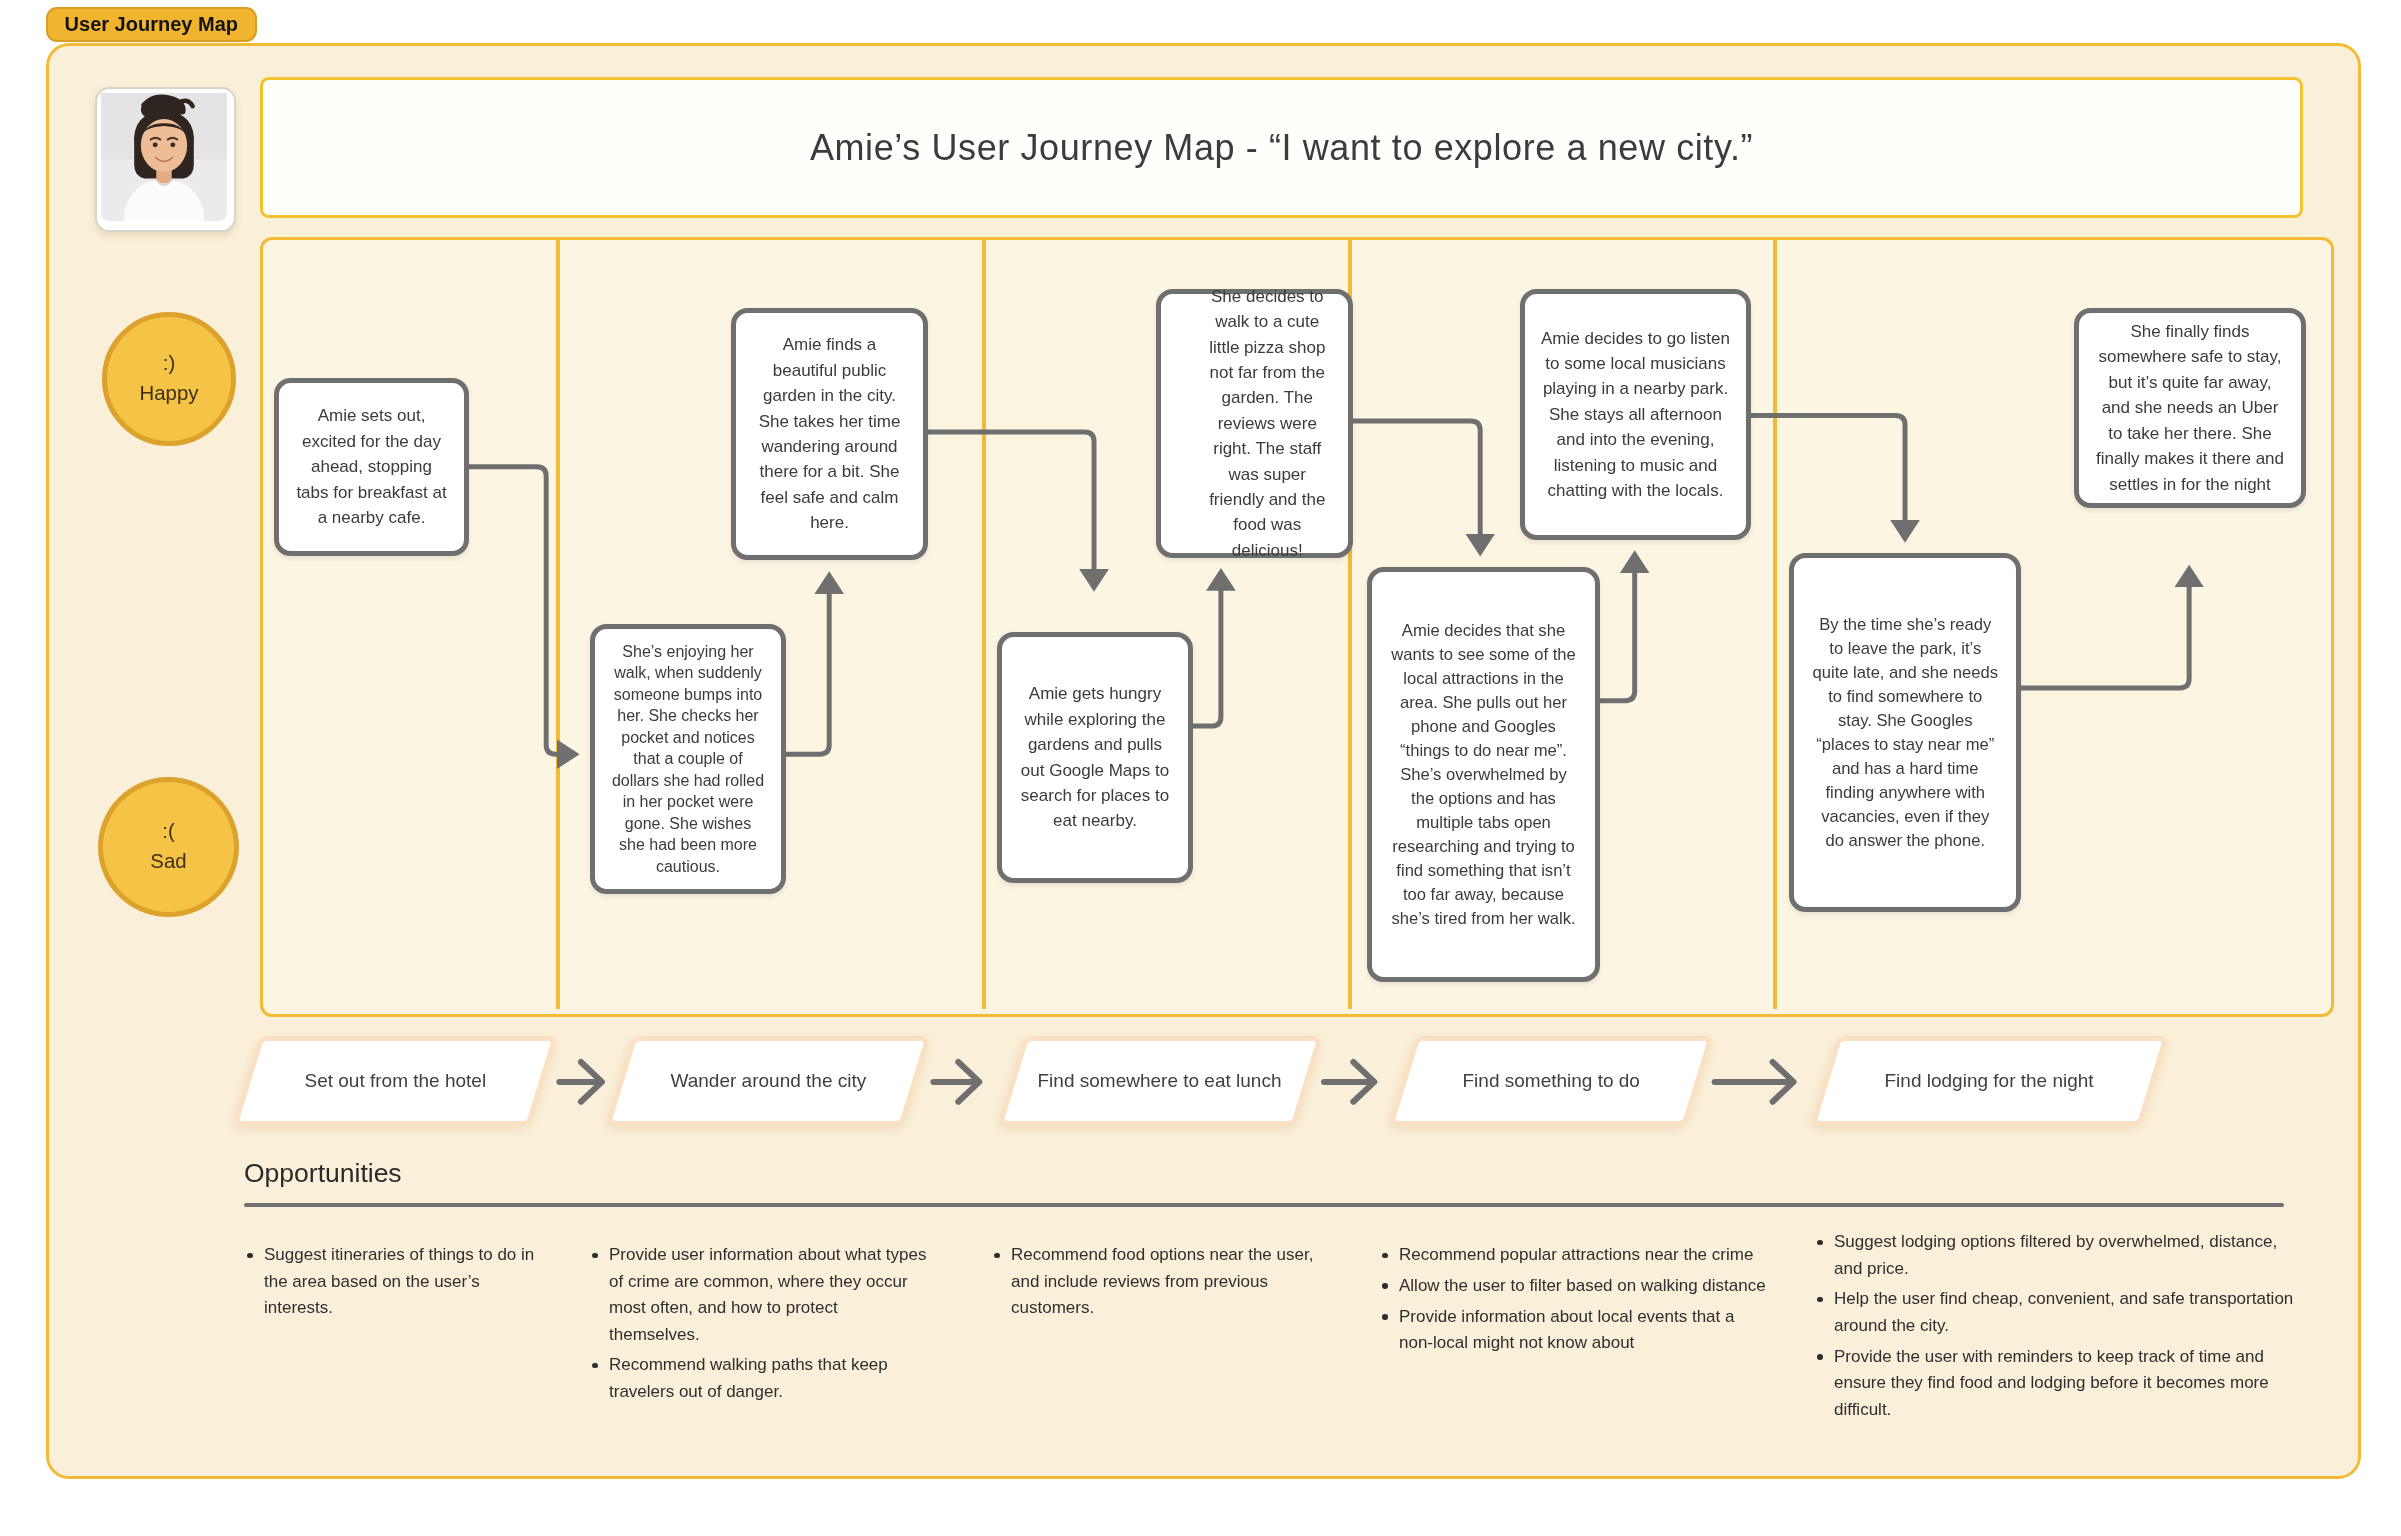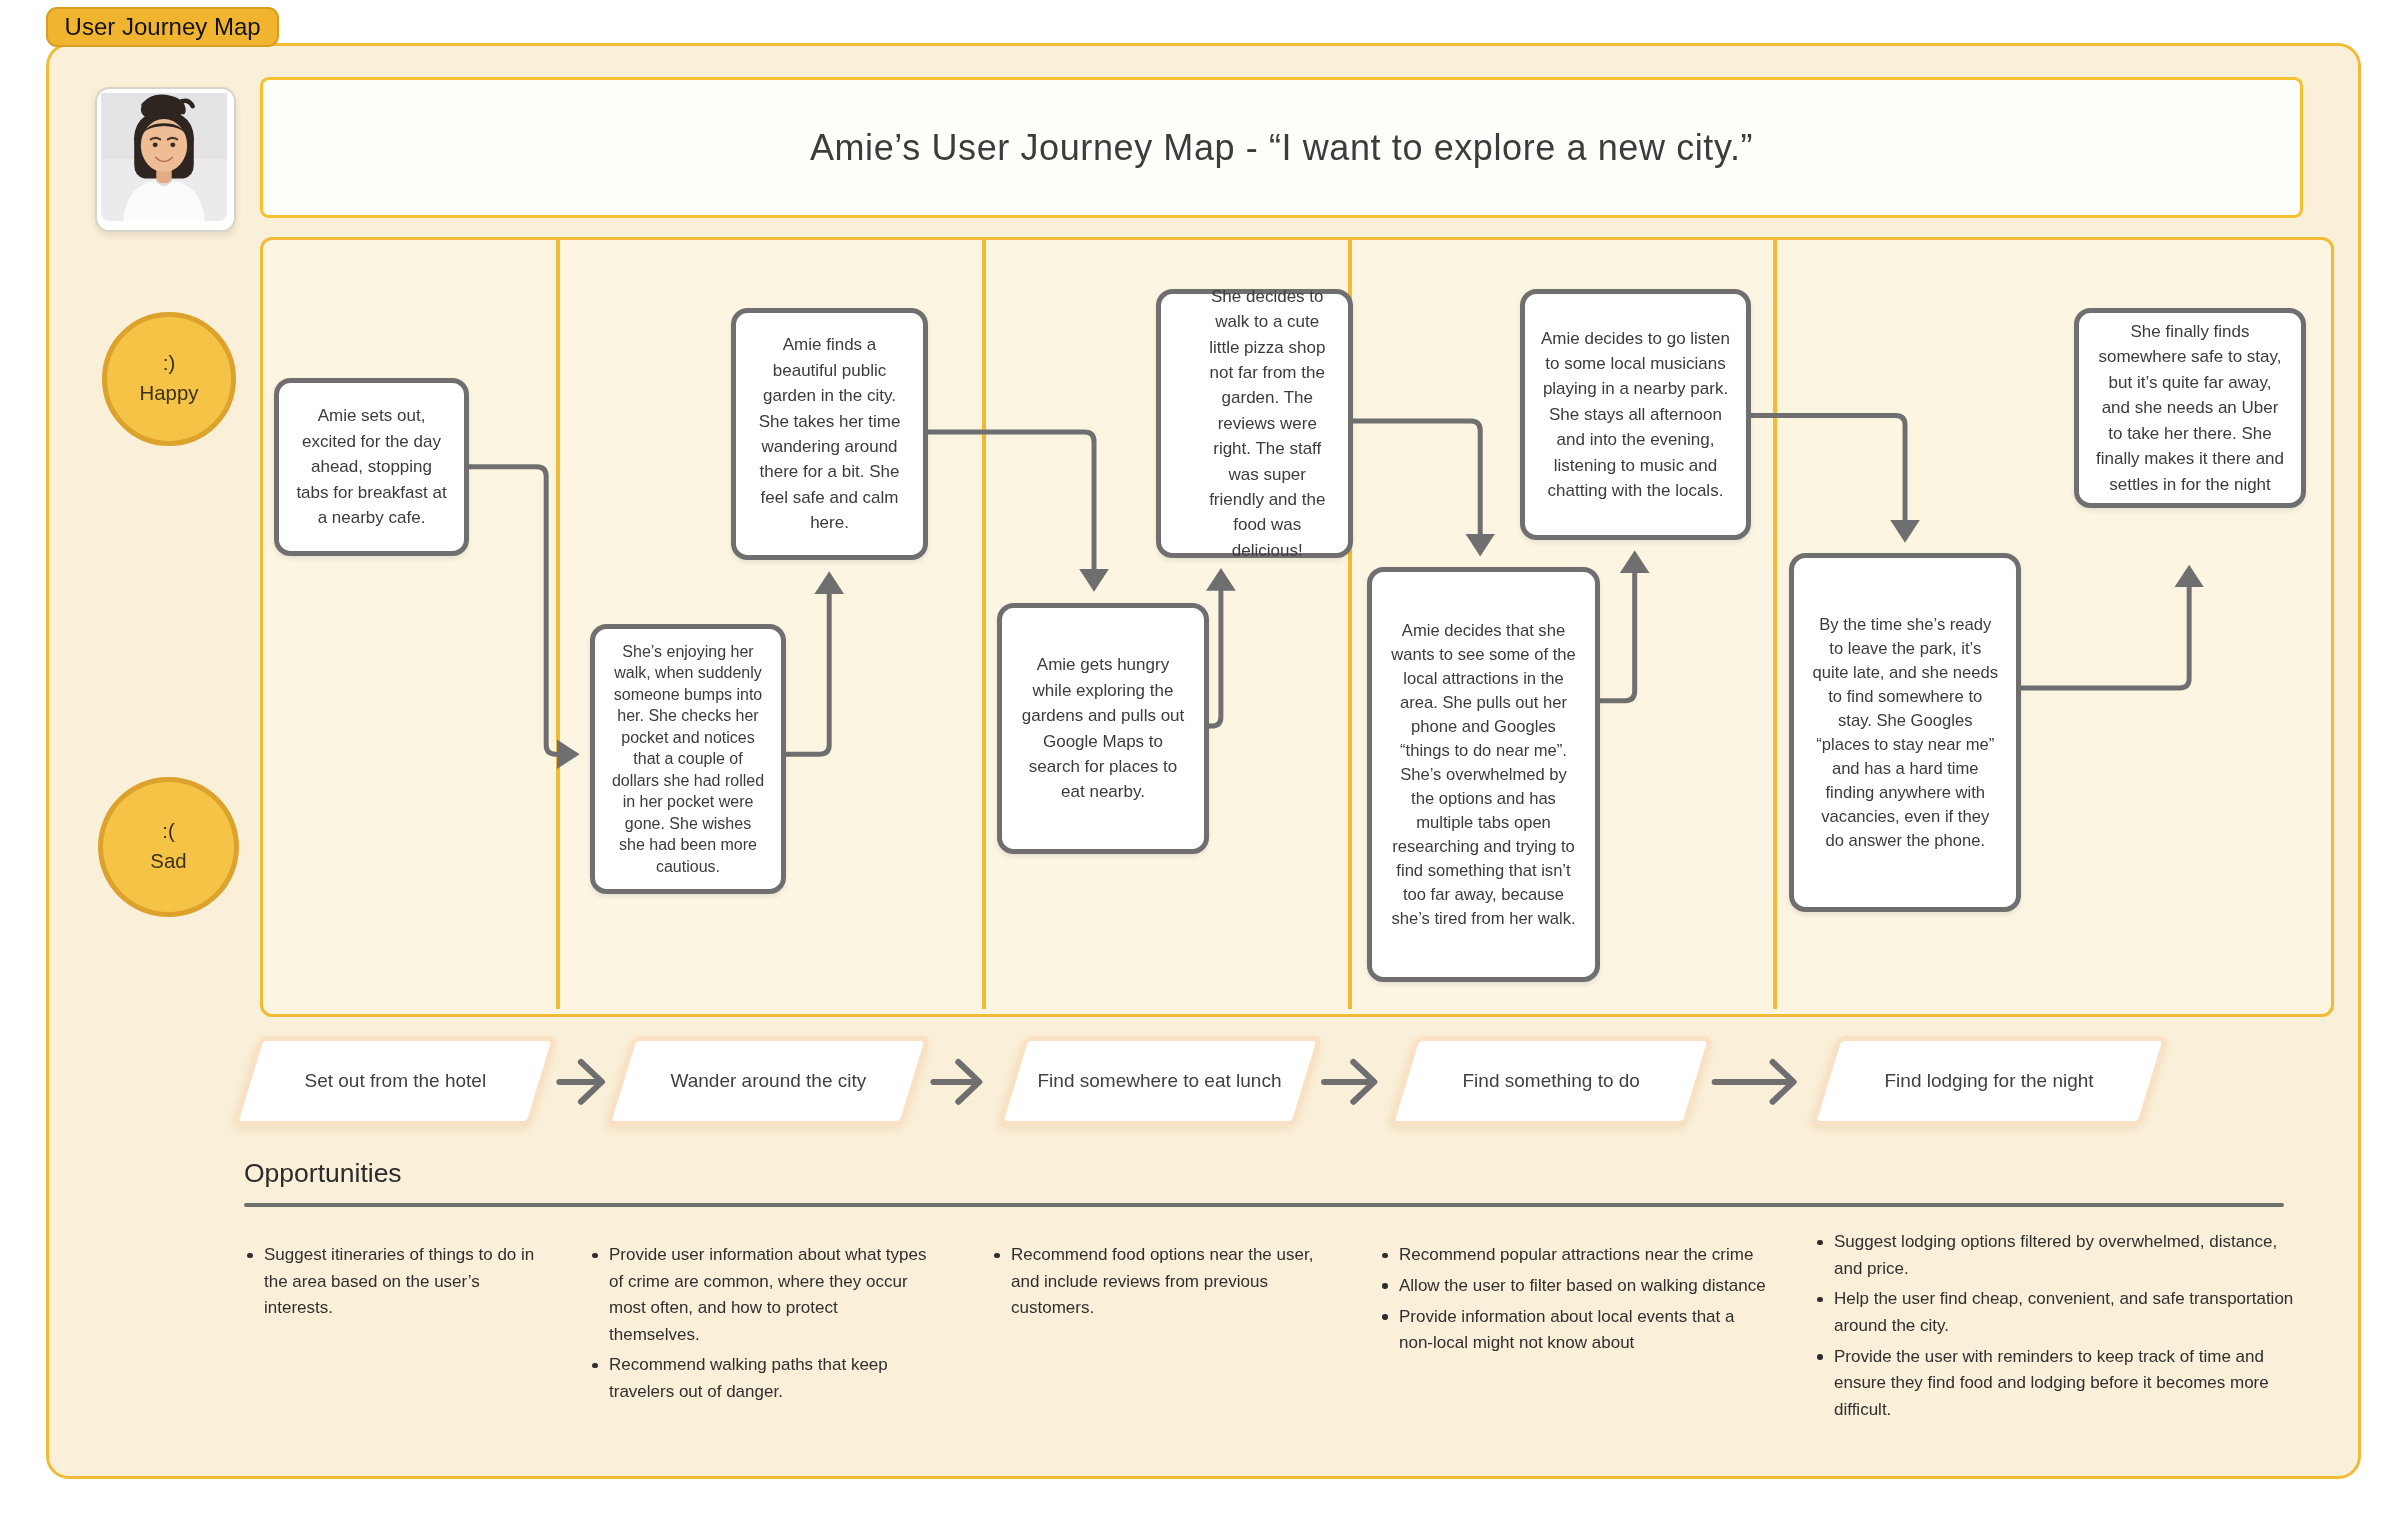--- a/index.html
+++ b/index.html
@@ -1,21 +1,21 @@
 <!DOCTYPE html>
 <html style="font-size:8.8px"><head>
 <meta charset="utf-8">
 <style>
   html,body{margin:0;padding:0;background:#ffffff;}
   #canvas{position:relative;width:2401px;height:1536px;background:#ffffff;overflow:hidden;
           font-family:"Liberation Sans", sans-serif;color:#3b3b3b;}
 
   
   .tag{position:absolute;left:46px;top:6.6px;background:#f1b42e;border:2.2px solid #d89e22;
-       border-radius:11px;padding:4.4px 16.6px;font-size:24px;font-weight:400;color:#121212;}
+       border-radius:11px;padding:4.4px 16.6px;font-size:20px;font-weight:700;color:#121212;}
 
   
   .board{position:absolute;left:46px;top:43px;width:2309px;height:1430px;background:#faefd8;
          border:3.3px solid #f2bb35;border-radius:23px;}
 
   
   .avatar{position:absolute;left:95px;top:87px;width:137px;height:141px;background:#ffffff;
           border:2.2px solid #d7d4cb;border-radius:14.3px;box-shadow:0 3.3px 6.6px rgba(120,100,60,.15);overflow:hidden;}
   .avatar svg{position:absolute;left:4.4px;top:4.4px;}
 
@@ -38,21 +38,21 @@
   .emo-sad{left:98px;top:777px;width:131px;height:130px;}
 
   
   .card{position:absolute;background:#ffffff;border:5px solid #6f6f6f;border-radius:16.6px;
         display:flex;align-items:center;justify-content:center;text-align:center;
         padding:11px 15.5px;box-sizing:border-box;color:#3b3b3b;font-size:17px;line-height:25.4px;
         box-shadow:0 2.2px 5.5px rgba(0,0,0,.08);}
   .c1{left:274px;top:378px;width:195px;height:178px;}
   .c2{left:590px;top:624px;width:196px;height:270px;font-size:16px;line-height:21.5px;}
   .c3{left:731px;top:308px;width:197px;height:252px;}
-  .c4{left:997px;top:603px;width:212px;height:251px;}
+  .c4{left:997px;top:632px;width:196px;height:251px;}
   .c5{left:1156px;top:289px;width:197px;height:269px;padding-left:41px;}
   .c6{left:1367px;top:567px;width:233px;height:415px;font-size:16.6px;line-height:24px;}
   .c7{left:1520px;top:289px;width:231px;height:251px;}
   .c8{left:1789px;top:553px;width:232px;height:359px;font-size:16.6px;line-height:24px;padding-left:16px;}
   .c9{left:2074px;top:308px;width:232px;height:200px;}
 
   
   .arrows{position:absolute;left:0;top:0;width:2401px;height:1536px;pointer-events:none;}
 
   

